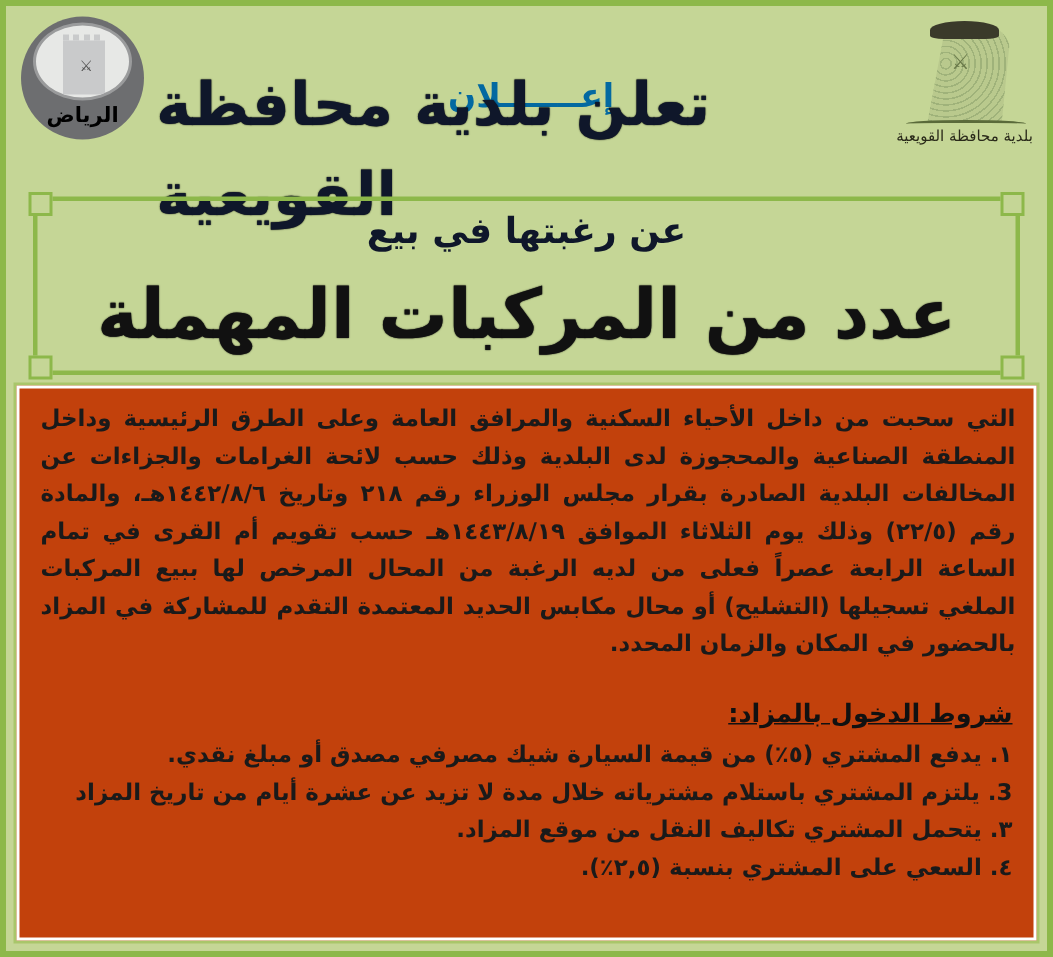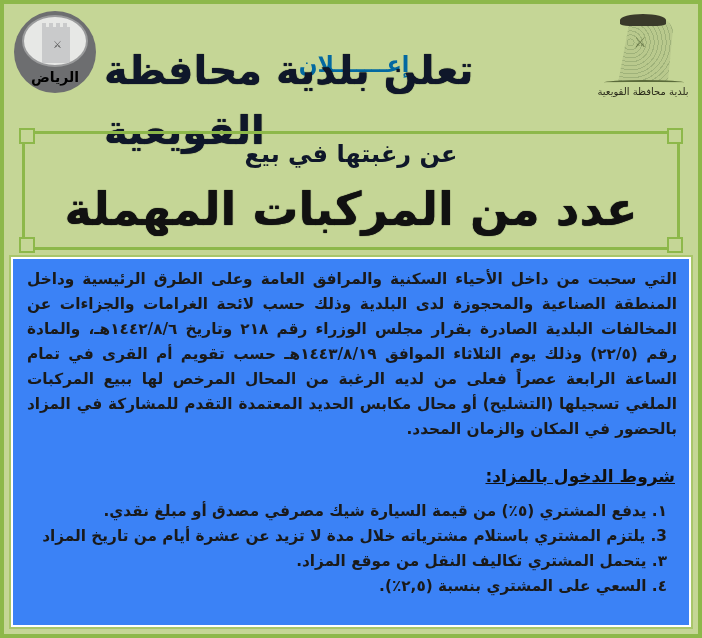--- a/index.html
+++ b/index.html
@@ -18,24 +18,24 @@
   .logo-right .base{position:absolute;left:14px;top:70px;width:80px;height:3px;border-top:2px solid #5a6a3a;border-radius:50%;}
   .logo-right .ar{position:absolute;left:0;top:76px;width:106px;text-align:center;font-size:10px;color:#2a2a1a;direction:rtl;}
   .logo-right .en{position:absolute;left:0;top:89px;width:106px;text-align:center;font-size:9px;color:#3a3a2a;}
   .ilan{position:absolute;left:170px;top:4px;width:360px;text-align:center;font-size:22px;font-weight:bold;color:#0369a1;direction:rtl;margin-top:44px;}
   .headline{position:absolute;left:100px;top:36px;width:480px;text-align:left;font-size:40px;font-weight:bold;color:#0f172a;direction:rtl;line-height:60px;text-shadow:0 0 1px #000;}
   .frame{position:absolute;left:18px;top:127px;width:658px;height:119px;border:3px solid #8db84a;box-sizing:border-box;}
   .frame .corner{position:absolute;width:12px;height:12px;border:2px solid #8db84a;background:#c5d696;}
   .c-tl{left:-6px;top:-6px;}.c-tr{right:-6px;top:-6px;}.c-bl{left:-6px;bottom:-6px;}.c-br{right:-6px;bottom:-6px;}
   .sub{position:absolute;left:0;top:6px;width:100%;text-align:center;font-size:24px;font-weight:bold;color:#0f172a;direction:rtl;}
   .main-title{position:absolute;left:0;top:40px;width:100%;text-align:center;font-size:46px;font-weight:bold;color:#111;direction:rtl;line-height:70px;text-shadow:0 0 1px #000;}
-  .body-box{position:absolute;left:7px;top:253px;width:680px;height:370px;background:#3b82f6;border:2px solid #fff;box-shadow:0 0 0 2px #a9c66a;box-sizing:border-box;}
+  .body-box{position:absolute;left:7px;top:253px;width:680px;height:370px;background:#c2410c;border:2px solid #fff;box-shadow:0 0 0 2px #a9c66a;box-sizing:border-box;}
   .body-text{position:absolute;left:14px;top:8px;width:650px;direction:rtl;text-align:justify;text-align-last:right;font-size:15.3px;font-weight:bold;color:#1a1a1a;line-height:25px;}
   .cond-title{position:absolute;right:14px;top:207px;font-size:17px;font-weight:bold;color:#111;direction:rtl;text-decoration:underline;}
-  .cond-list{position:absolute;right:14px;top:232px;width:650px;direction:rtl;margin:8px;padding:0;list-style:none;}
+  .cond-list{position:absolute;right:14px;top:232px;width:650px;direction:rtl;margin:0;padding:0;list-style:none;}
   .cond-list li{font-size:15.3px;font-weight:bold;color:#1a1a1a;line-height:25px;}
   .cond-list .indent{padding-right:22px;}
 </style>
 </head>
 <body>
 
 <div class="page">
 
   <div class="logo-left">
     <div class="inner">

